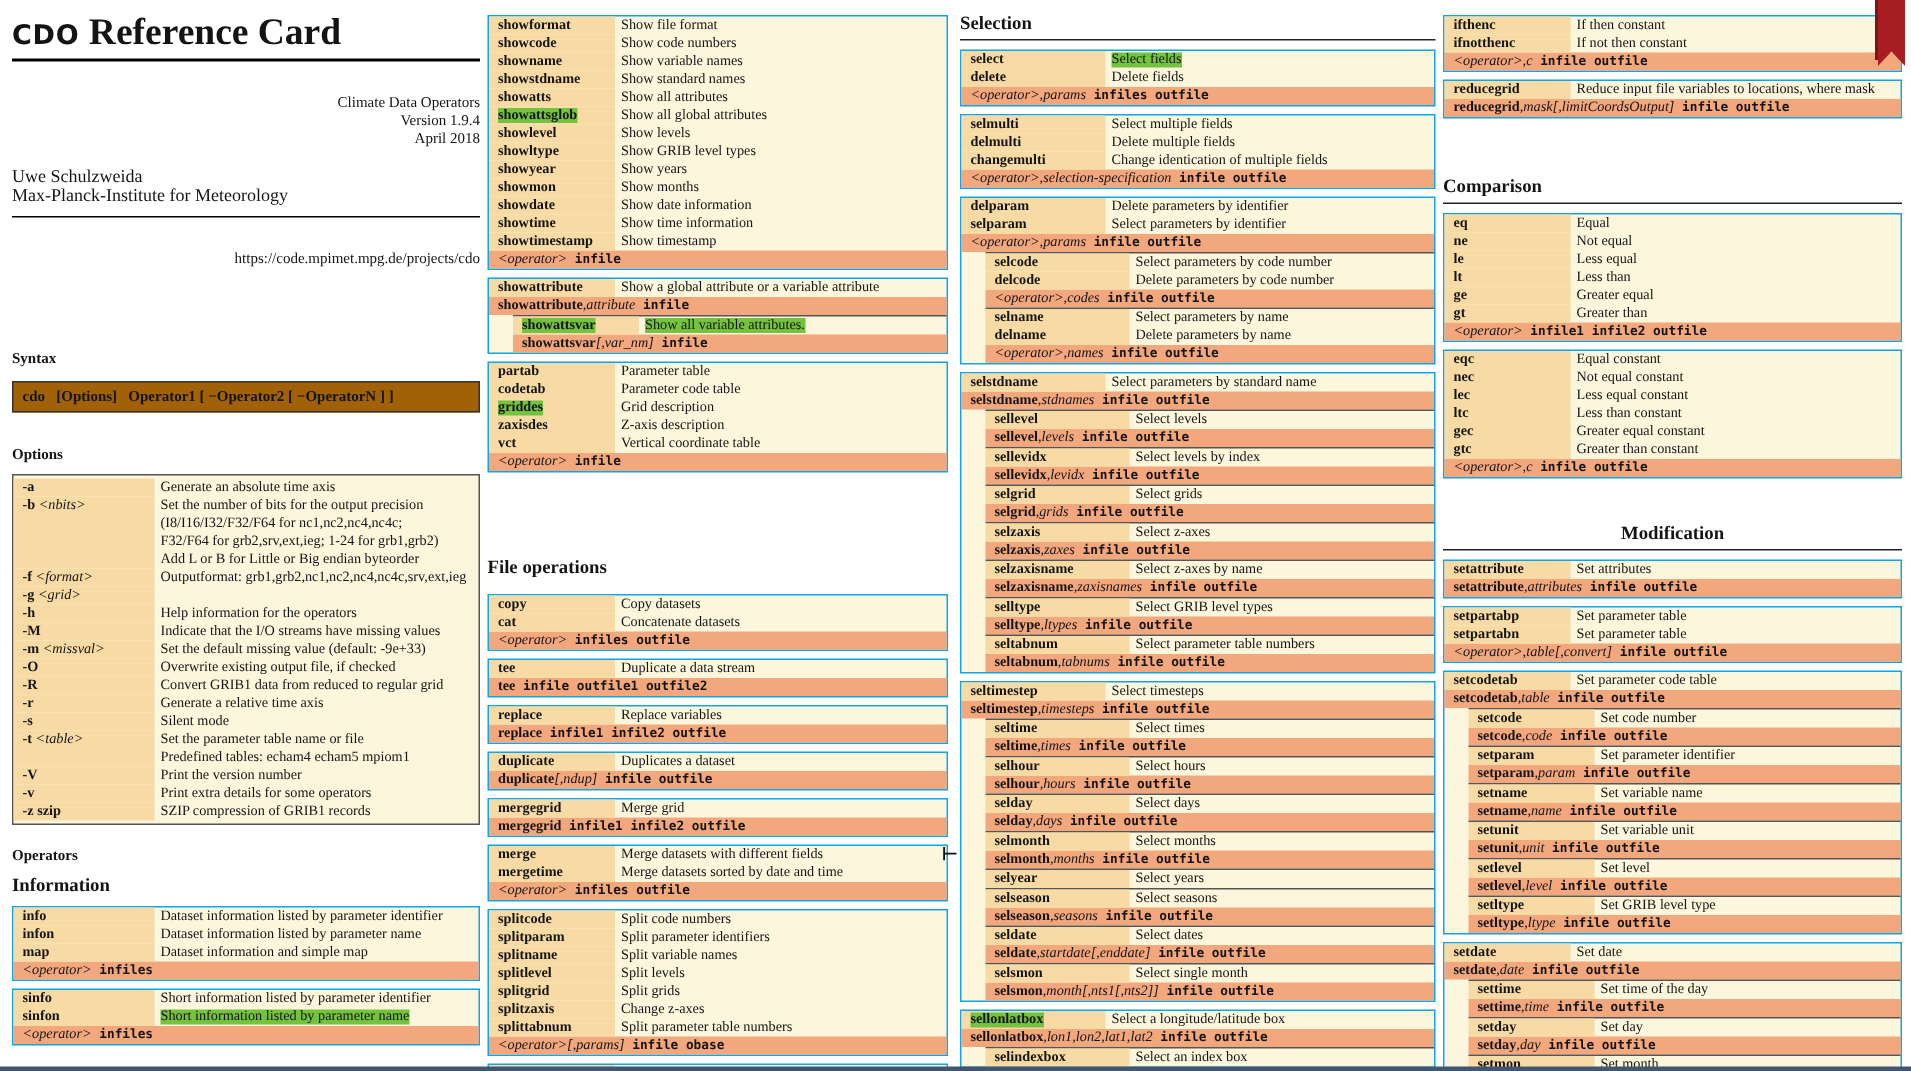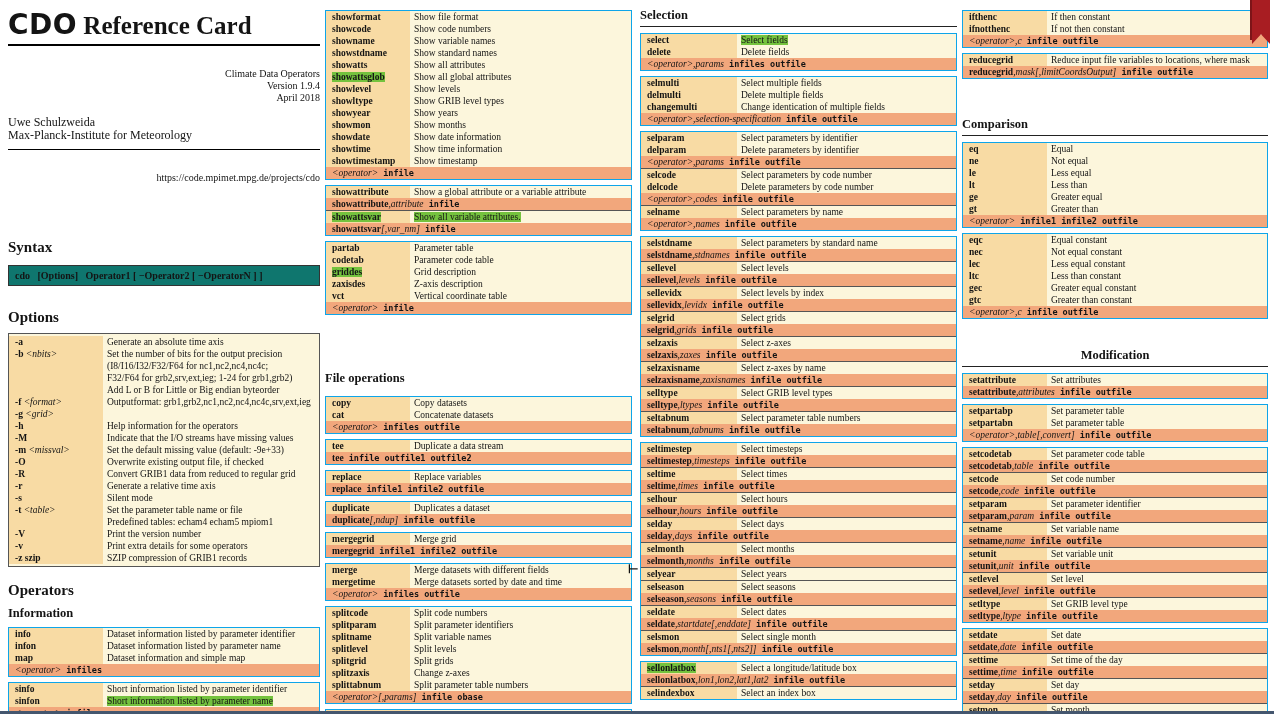--- a/index.html
+++ b/index.html
@@ -14,53 +14,53 @@
   #col3{left:640px;width:317px;padding-top:8px;}
   #col4{left:962px;width:306px;padding-top:10px;}
 
   
   #col1{--nw:88px;}
   #col2{--nw:78px;}
   #col3{--nw:90px;}
   #col4{--nw:78px;}
 
   
-  .h1{font-size:15px;font-weight:bold;}
+  .h1{font-size:10px;font-weight:bold;}
   .h2{font-size:12.5px;font-weight:bold;}
   .ruled{border-bottom:1px solid #222;padding-bottom:3px;margin-bottom:6px;}
 
   
   .titlebox{white-space:nowrap;}
-  .t1{font-family:"DejaVu Sans",sans-serif;font-weight:bold;font-size:28px;letter-spacing:.5px;}
+  .t1{font-family:"DejaVu Sans",sans-serif;font-weight:bold;font-size:18px;letter-spacing:.5px;}
   .t2{font-weight:bold;font-size:25px;}
   .thickrule{height:2px;background:#000;margin-top:3px;}
   .rule{height:1px;background:#000;}
   .meta{text-align:right;font-size:10px;line-height:12px;margin-top:22px;}
   .authors{font-size:12px;line-height:12.5px;margin-top:12px;}
   .authors-rule{margin-top:8px;}
   .url{text-align:right;font-size:10px;margin-top:22px;color:#141414;text-decoration:none;display:block;}
 
   #syntax-h{margin-top:56px;}
-  .synbox{border:1px solid #333;background:#0f766e;font-weight:bold;font-size:10px;
+  .synbox{border:1px solid #333;background:#a16207;font-weight:bold;font-size:10px;
           padding:4px 6px;margin-top:9px;white-space:pre;}
   #options-h{margin-top:23px;}
   .optbox{border:1px solid #555;background:var(--cream);padding:2px 0;margin-top:7px;}
   .optrow{display:flex;font-size:9.5px;line-height:12px;}
   .optflag{flex:0 0 88px;background:var(--tan);padding-left:6px;font-weight:bold;white-space:pre;}
   .optflag .arg{font-weight:normal;font-style:italic;}
   .optdesc{flex:1;padding-left:4px;white-space:pre;}
   #operators-h{margin-top:15px;}
   #information-h{margin-top:7px;margin-bottom:6px;}
 
   
   :root, body{
     --tan:#f8dba4;--cream:#fcf6dc;--salmon:#f2a77c;--green:#74c23e;
   }
   .block{border:1px solid #0ea5e9;margin-bottom:5px;background:var(--cream);}
-  .group + .group{border-top:1px solid #555;}
+  .group + .group{border-top:1px solid #555;margin-left:16px;}
   .oprow{display:flex;line-height:12px;font-size:9.5px;}
   .opname{flex:0 0 var(--nw);background:var(--tan);padding-left:6px;font-weight:bold;
           white-space:nowrap;overflow:hidden;}
   .opdesc{flex:1;padding-left:4px;white-space:pre;}
   .hl{background:var(--green);}
   .usage{background:var(--salmon);padding-left:6px;line-height:12px;font-size:9.5px;white-space:pre;}
   .uop{font-weight:bold;}
   .uop.gen{font-weight:normal;font-style:italic;}
   .uargs{font-style:italic;}
   .ufiles{font-family:"DejaVu Sans Mono",monospace;font-weight:bold;font-size:8.5px;}
@@ -443,44 +443,48 @@
             <div class="oprow">
               <span class="opname"><span>changemulti</span></span>
               <span class="opdesc"><span>Change identication of multiple fields</span></span>
             </div>
             <div class="usage"><span class="uop gen">&lt;operator&gt;</span><span class="uargs">,selection-specification</span><span class="ufiles"> infile outfile</span></div>
           </div>
         </div>
         <div class="block">
           <div class="group">
             <div class="oprow">
+              <span class="opname"><span>delparam</span></span>
+              <span class="opdesc"><span>Delete parameters by identifier</span></span>
+            </div>
+            <div class="oprow">
               <span class="opname"><span>selparam</span></span>
               <span class="opdesc"><span>Select parameters by identifier</span></span>
             </div>
-            <div class="oprow">
-              <span class="opname"><span>delparam</span></span>
-              <span class="opdesc"><span>Delete parameters by identifier</span></span>
-            </div>
             <div class="usage"><span class="uop gen">&lt;operator&gt;</span><span class="uargs">,params</span><span class="ufiles"> infile outfile</span></div>
           </div>
           <div class="group">
             <div class="oprow">
               <span class="opname"><span>selcode</span></span>
               <span class="opdesc"><span>Select parameters by code number</span></span>
             </div>
             <div class="oprow">
               <span class="opname"><span>delcode</span></span>
               <span class="opdesc"><span>Delete parameters by code number</span></span>
             </div>
             <div class="usage"><span class="uop gen">&lt;operator&gt;</span><span class="uargs">,codes</span><span class="ufiles"> infile outfile</span></div>
           </div>
           <div class="group">
             <div class="oprow">
               <span class="opname"><span>selname</span></span>
               <span class="opdesc"><span>Select parameters by name</span></span>
+            </div>
+            <div class="oprow">
+              <span class="opname"><span>delname</span></span>
+              <span class="opdesc"><span>Delete parameters by name</span></span>
             </div>
             <div class="usage"><span class="uop gen">&lt;operator&gt;</span><span class="uargs">,names</span><span class="ufiles"> infile outfile</span></div>
           </div>
         </div>
         <div class="block">
           <div class="group">
             <div class="oprow">
               <span class="opname"><span>selstdname</span></span>
               <span class="opdesc"><span>Select parameters by standard name</span></span>
             </div>

